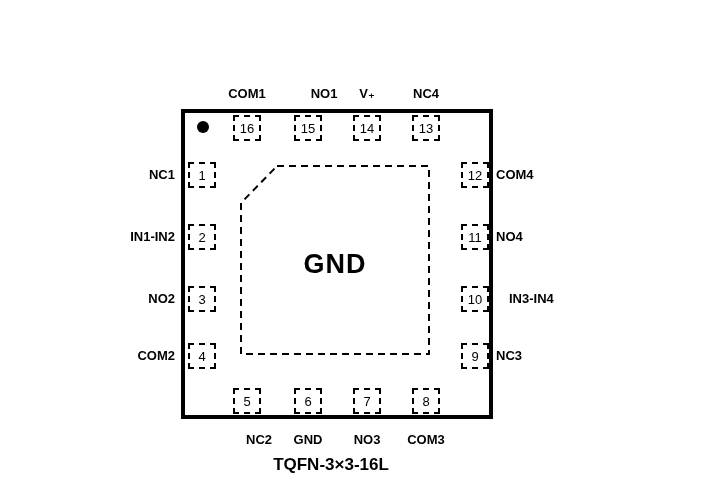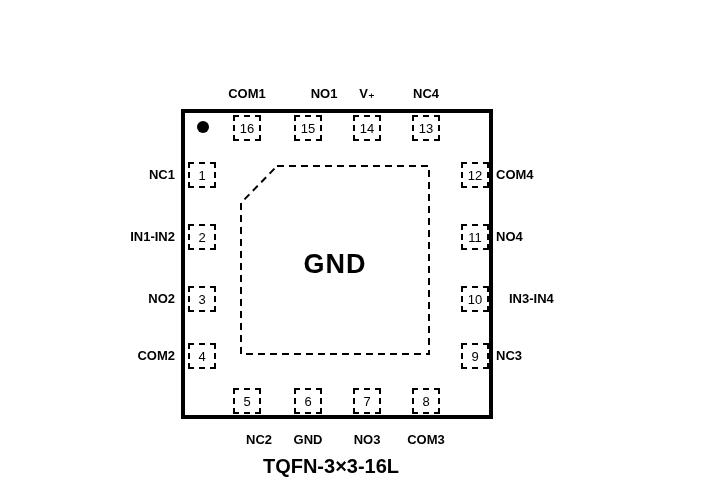--- a/index.html
+++ b/index.html
@@ -49,21 +49,21 @@
       transform: translateX(-50%);
       font-weight: bold;
       font-size: 27px;
       letter-spacing: 1px;
     }
     .title {
       position: absolute;
       left: 331px; top: 455px;
       transform: translateX(-50%);
       font-weight: bold;
-      font-size: 20px;
+      font-size: 17px;
       white-space: nowrap;
     }
   </style>
 </head>
 <body>
 
 <div class="screen">
 
   <div class="package"></div>
 

